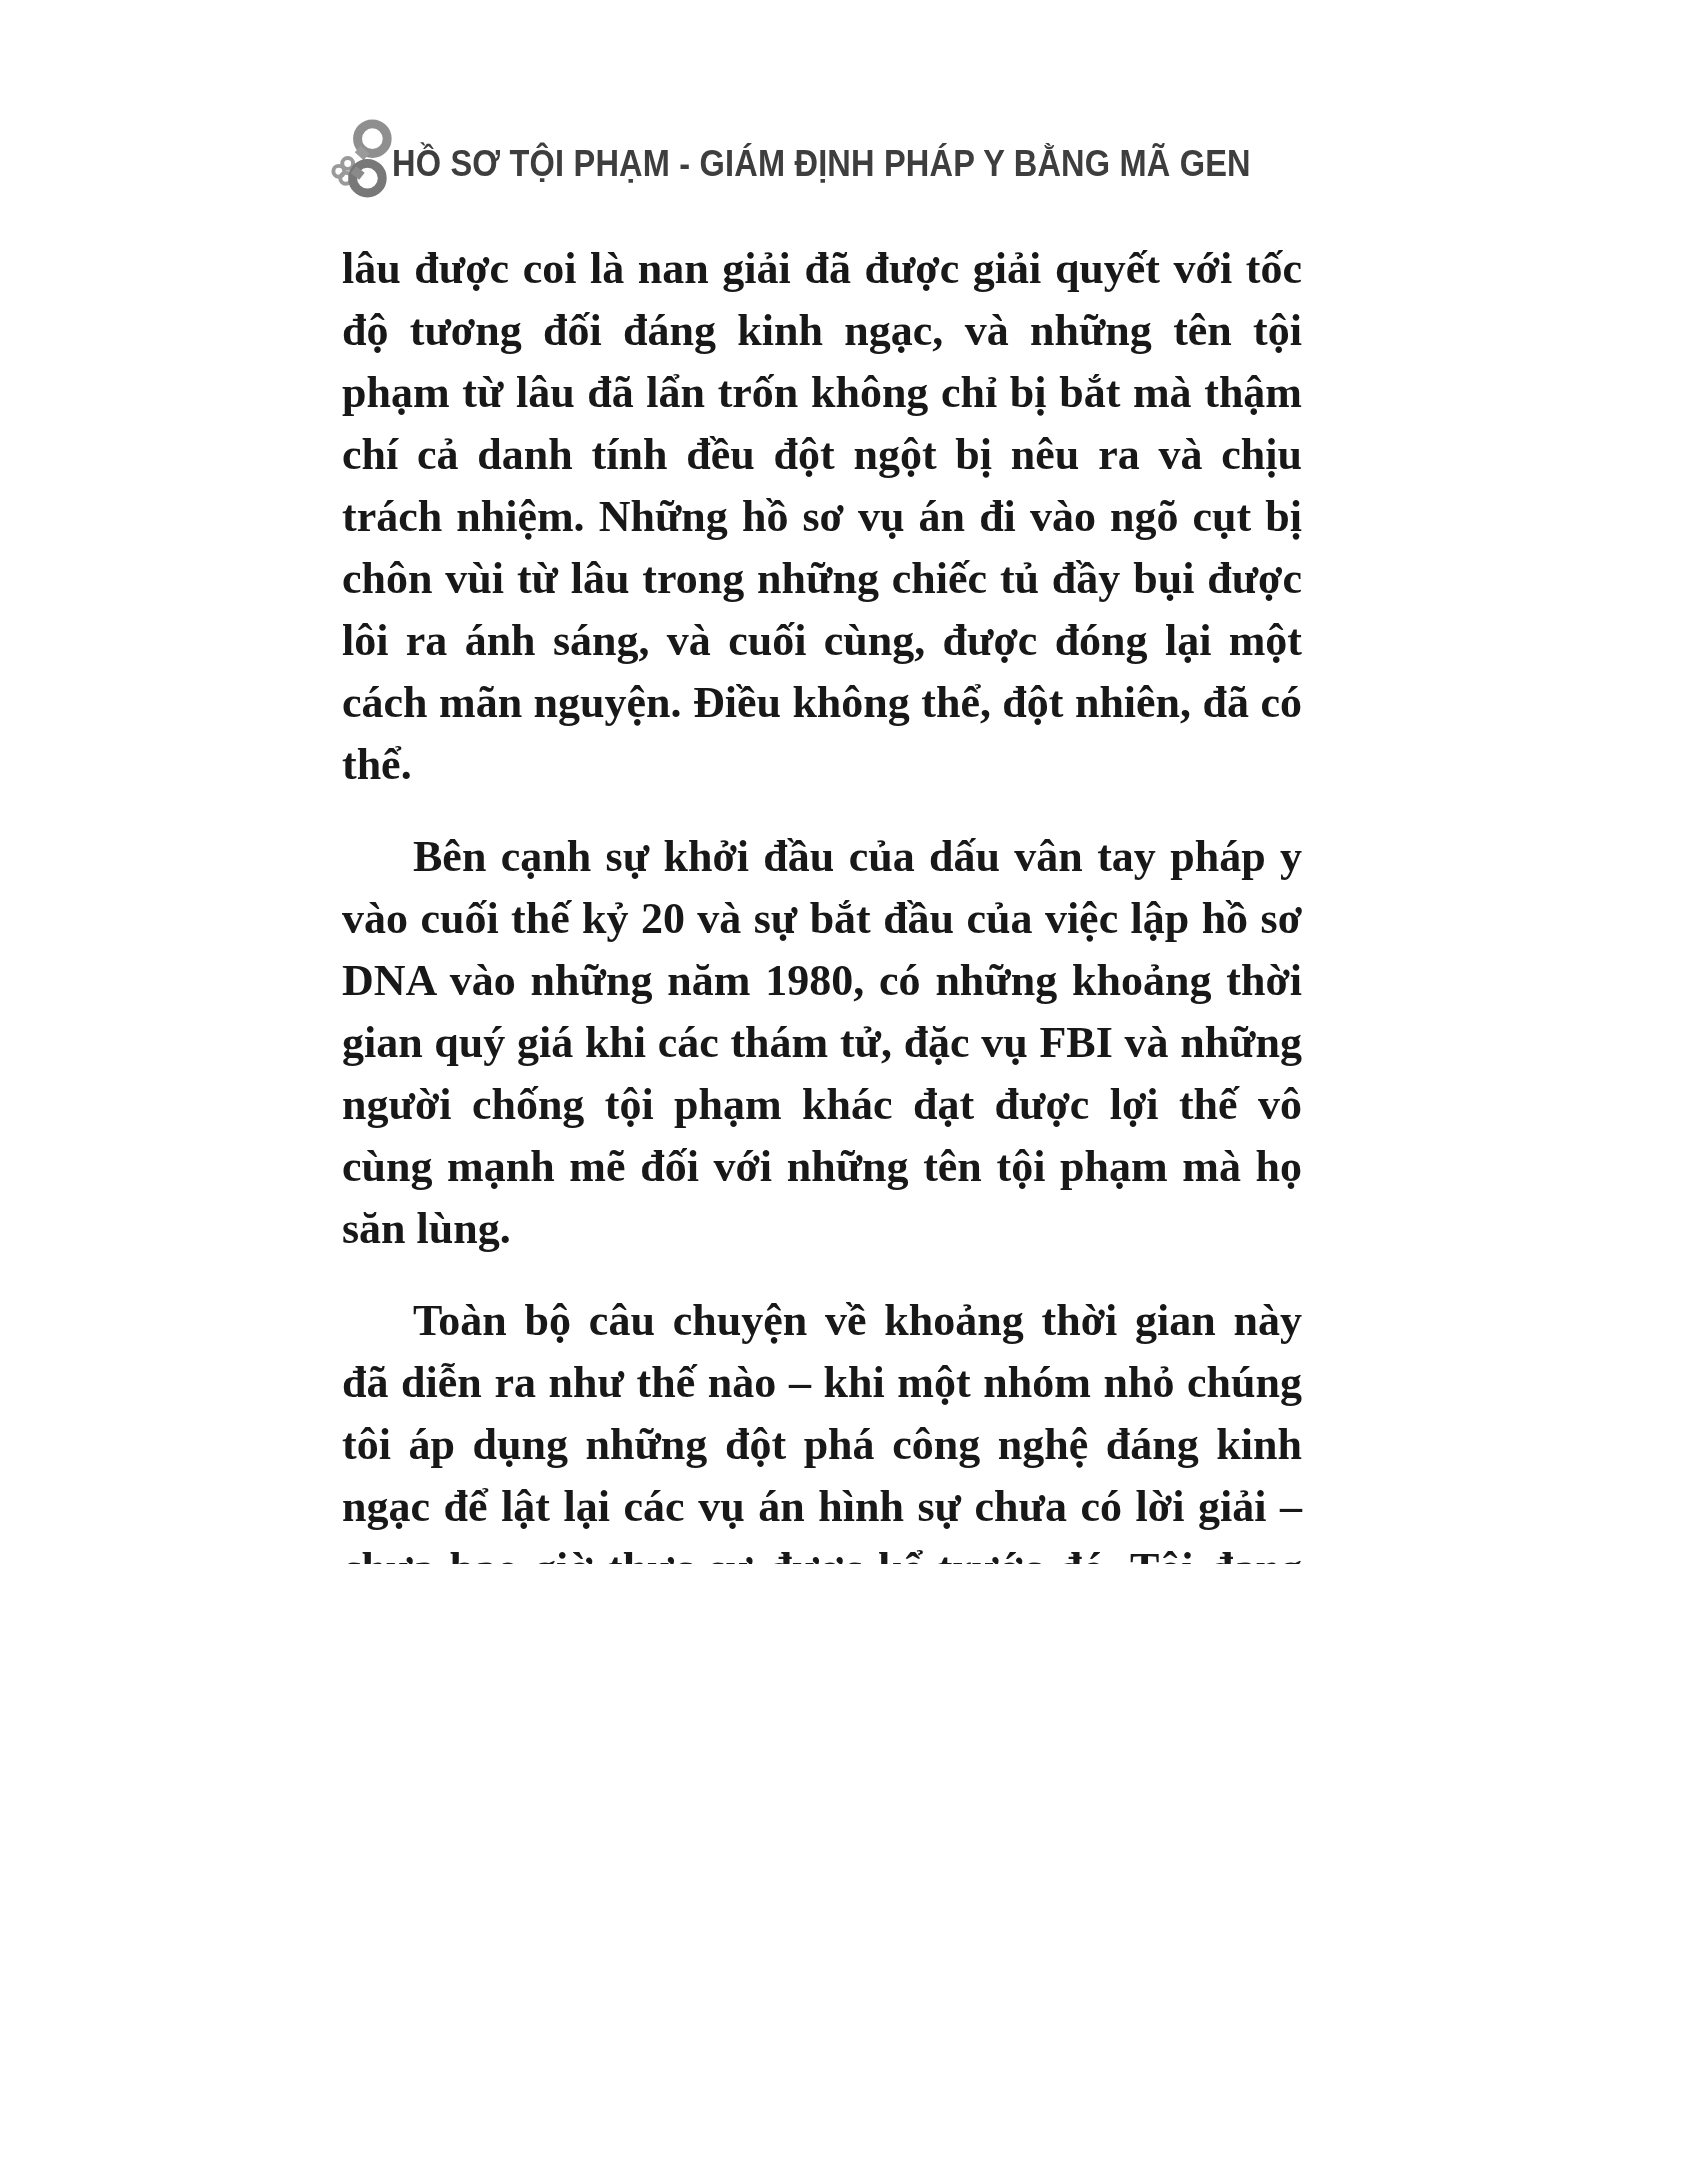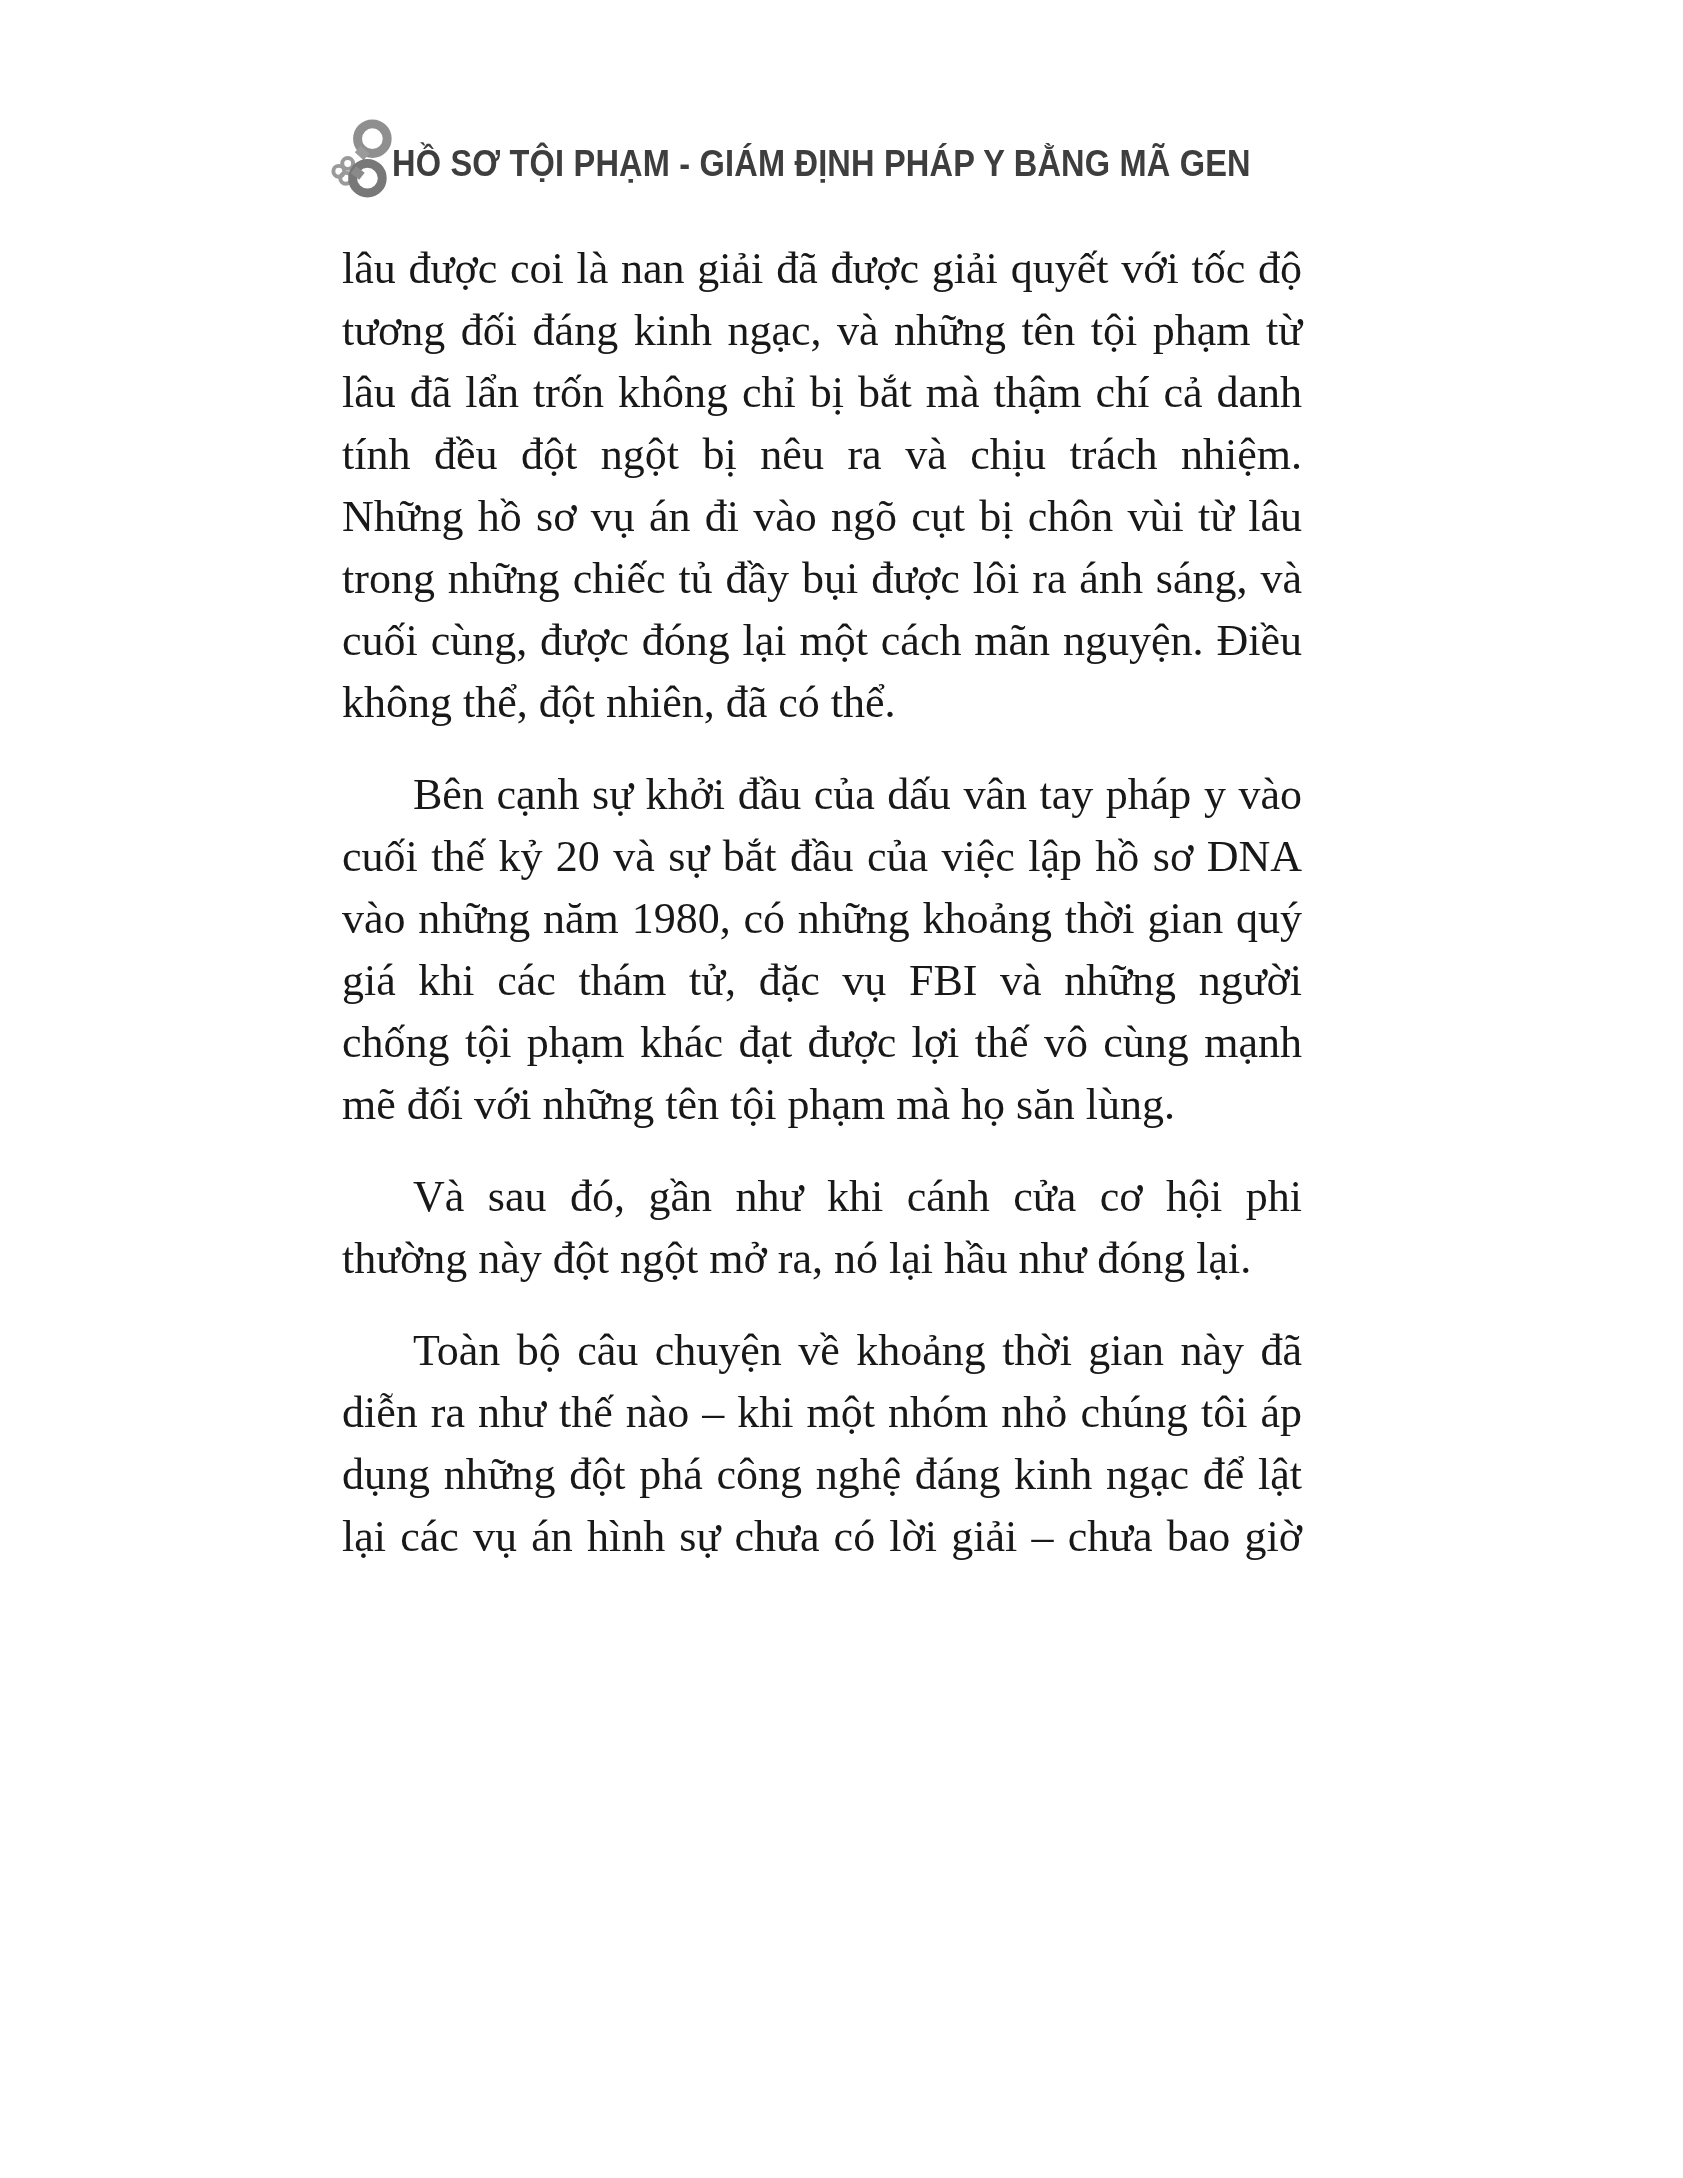--- a/index.html
+++ b/index.html
@@ -50,20 +50,21 @@
     left: 342px;
     top: 238px;
     width: 960px;
     text-align: justify;
   }
   .para {
     margin: 0 0 30px 0;
     font-size: 44px;
     line-height: 62px;
     color: #181818;
+    font-weight: bold;
   }
   .para.indent { text-indent: 71px; }
   
   .page-number {
     position: absolute;
     left: 345px;
     top: 1962px;
     font-size: 38px;
     color: #1f1f1f;
   }
@@ -89,20 +90,19 @@
           <rect x="38" y="52" width="11" height="9" fill="#8a8a8a" transform="rotate(38 43 56)"></rect>
         </g>
       </svg>
     </span>
     <span class="header-title">HỒ SƠ TỘI PHẠM - GIÁM ĐỊNH PHÁP Y BẰNG MÃ GEN</span>
   </header>
 
   <main class="page-body">
     <p class="para">lâu được coi là nan giải đã được giải quyết với tốc độ tương đối đáng kinh ngạc, và những tên tội phạm từ lâu đã lẩn trốn không chỉ bị bắt mà thậm chí cả danh tính đều đột ngột bị nêu ra và chịu trách nhiệm. Những hồ sơ vụ án đi vào ngõ cụt bị chôn vùi từ lâu trong những chiếc tủ đầy bụi được lôi ra ánh sáng, và cuối cùng, được đóng lại một cách mãn nguyện. Điều không thể, đột nhiên, đã có thể.</p>
     <p class="para indent">Bên cạnh sự khởi đầu của dấu vân tay pháp y vào cuối thế kỷ 20 và sự bắt đầu của việc lập hồ sơ DNA vào những năm 1980, có những khoảng thời gian quý giá khi các thám tử, đặc vụ FBI và những người chống tội phạm khác đạt được lợi thế vô cùng mạnh mẽ đối với những tên tội phạm mà họ săn lùng.</p>
-    <p class="para indent">Và sau đó, gần như khi cánh cửa cơ hội phi thường này đột ngột mở ra, nó lại hầu như đóng lại.</p>
     <p class="para indent">Toàn bộ câu chuyện về khoảng thời gian này đã diễn ra như thế nào – khi một nhóm nhỏ chúng tôi áp dụng những đột phá công nghệ đáng kinh ngạc để lật lại các vụ án hình sự chưa có lời giải – chưa bao giờ thực sự được kể trước đó. Tôi đang kể về nó bây giờ đây. Các trang tiếp theo sẽ cung cấp cận cảnh, “người thật việc thật” về các vụ án chưa có lời giải đã vượt qua ranh giới và thay đổi quy</p>
   </main>
 
   <div class="page-number">9</div>
 
 </div>
 
 
 </body></html>

